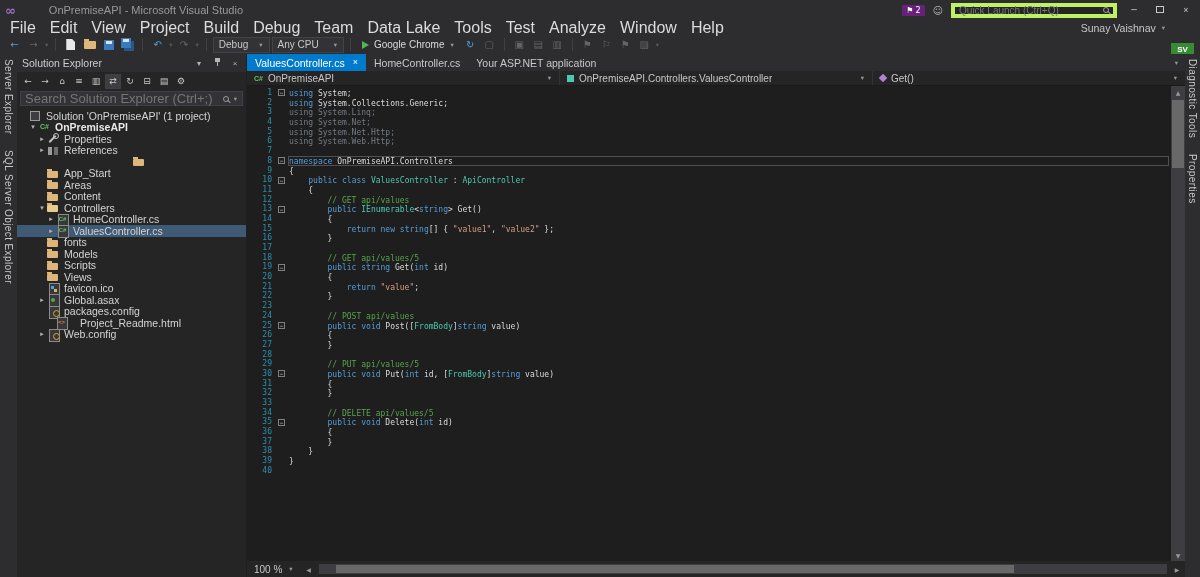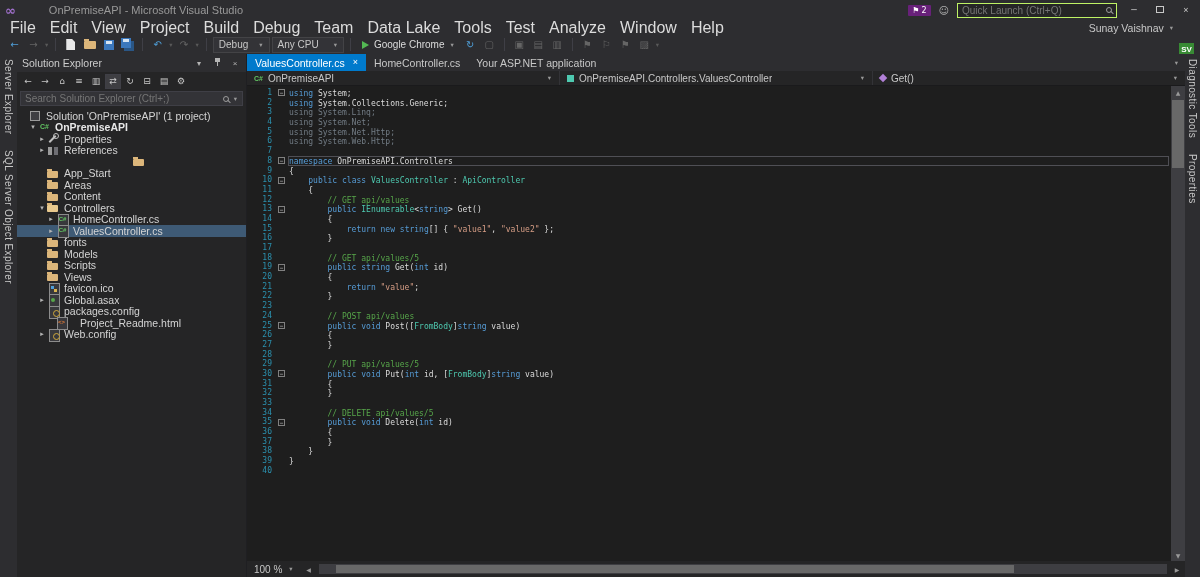--- a/index.html
+++ b/index.html
@@ -9,36 +9,36 @@
   .glyph{font-family:"DejaVu Sans",sans-serif;}
 
   
   .titlebar{height:20px;display:flex;align-items:center;padding:0 5px;flex:none;}
   .vs-logo{color:#9e6fc9;font-weight:bold;font-size:13px;margin-right:7px;}
   .title-text{color:#999;font-size:11px;padding-left:26px;}
   .titlebar-right{margin-left:auto;display:flex;align-items:center;gap:8px;}
   .notif-flag{background:#68217a;color:#fff;font-size:8px;display:flex;align-items:center;gap:2px;
     padding:1px 4px;border-radius:1px;}
   .feedback{color:#b0b0b0;font-size:10px;}
-  .quick-launch{display:flex;align-items:center;background:#252526;border:1px solid #bef264;
+  .quick-launch{display:flex;align-items:center;background:#252526;border:4px solid #bef264;
     height:15px;padding:0 4px;gap:4px;}
   .quick-launch input{width:140px;background:transparent;border:none;outline:none;
     color:#999;font-size:10px;font-family:"Liberation Sans",sans-serif;}
   .mag{width:6px;height:6px;border:1px solid #9b9b9b;border-radius:50%;position:relative;flex:none;}
   .mag::after{content:"";position:absolute;width:4px;height:1px;background:#9b9b9b;
     transform:rotate(45deg);right:-3px;bottom:-1px;}
   .win-btn{width:18px;text-align:center;color:#c8c8c8;font-size:9px;cursor:default;}
   .restore-box{display:inline-block;width:8px;height:7px;border:1px solid #c8c8c8;}
 
   
   .menubar{height:15px;display:flex;align-items:center;padding:0 3px;flex:none;}
   .menu-item{padding:0 7px;color:#dcdcdc;font-size:16px;cursor:default;}
   .menubar-right{margin-left:auto;display:flex;align-items:center;gap:5px;padding-right:3px;}
   .user-name{color:#c8c8c8;font-size:10.5px;}
-  .avatar{width:15px;height:13px;background:#388a34;color:#fff;font-size:8px;font-weight:bold;
+  .avatar{width:23px;height:13px;background:#388a34;color:#fff;font-size:8px;font-weight:bold;
     display:flex;align-items:center;justify-content:center;margin-top:44px;}
 
   
   .toolbar{height:19px;display:flex;align-items:center;gap:2px;padding:0 6px;flex:none;}
   .tb-icon{width:17px;height:16px;display:flex;align-items:center;justify-content:center;
     font-size:10px;color:#c8c8c8;}
   .tb-icon.blue{color:#4f9fd8;}
   .tb-icon.dim{color:#656565;}
   .chev{font-size:6.5px;color:#999;padding:0 1px;}
   .chev.dim{color:#5a5a5a;}
@@ -71,21 +71,21 @@
   .se-head-icon{color:#b4b4b4;font-size:8px;width:12px;text-align:center;}
   .pin-shape{display:inline-block;width:7px;height:8px;position:relative;}
   .pin-shape::before{content:"";position:absolute;top:0;left:1px;width:5px;height:4px;background:#b4b4b4;}
   .pin-shape::after{content:"";position:absolute;top:4px;left:3px;width:1px;height:4px;background:#b4b4b4;}
   .se-toolbar{height:18px;display:flex;align-items:center;gap:1px;padding:0 3px;flex:none;}
   .se-tb-icon{width:16px;height:15px;display:flex;align-items:center;justify-content:center;
     font-size:9px;color:#c8c8c8;}
   .se-tb-icon.pressed{border:1px solid #3f3f46;background:#3e3e42;}
   .se-search{margin:1px 3px 2px 3px;height:15px;display:flex;align-items:center;background:#333337;
     border:1px solid #3f3f46;padding:0 4px;gap:4px;flex:none;}
-  .se-search input{flex:1;background:transparent;border:none;outline:none;color:#999;font-size:10px;
+  .se-search input{flex:1;background:transparent;border:none;outline:none;color:#999;font-size:13px;
     font-family:"Liberation Sans",sans-serif;}
   .tree{flex:1;overflow:hidden;padding-top:2px;}
   .tree-row{height:11.5px;display:flex;align-items:center;font-size:10.5px;color:#d4d4d4;white-space:nowrap;}
   .tree-row.selected{background:#3e5a75;}
   .tree-arrow{width:10px;flex:none;font-size:7px;color:#b4b4b4;text-align:center;font-family:"DejaVu Sans",sans-serif;}
   .tree-label{overflow:hidden;text-overflow:ellipsis;}
   .tree-label.bold{font-weight:bold;color:#e8e8e8;}
 
   
   .ti{width:13px;height:11px;position:relative;flex:none;margin-right:4px;}

